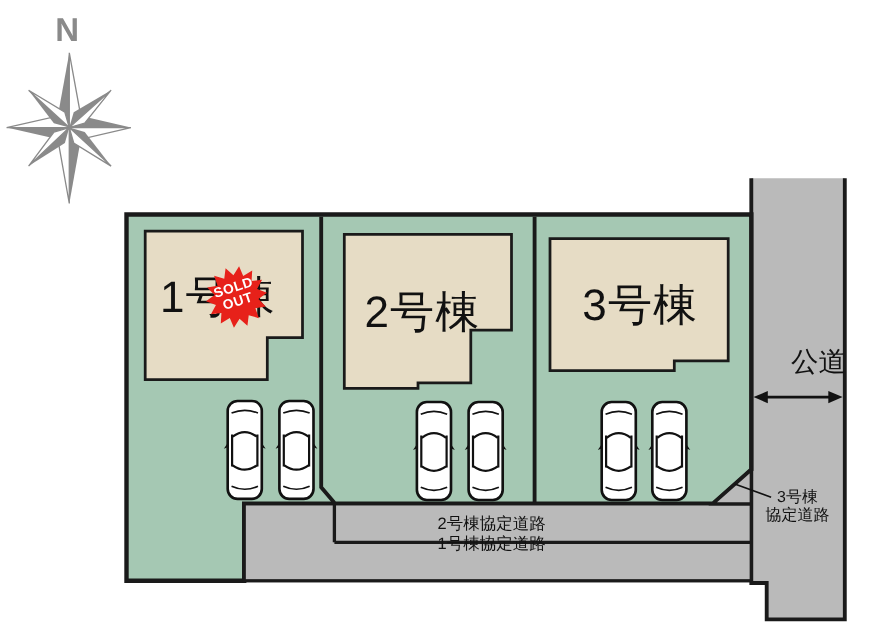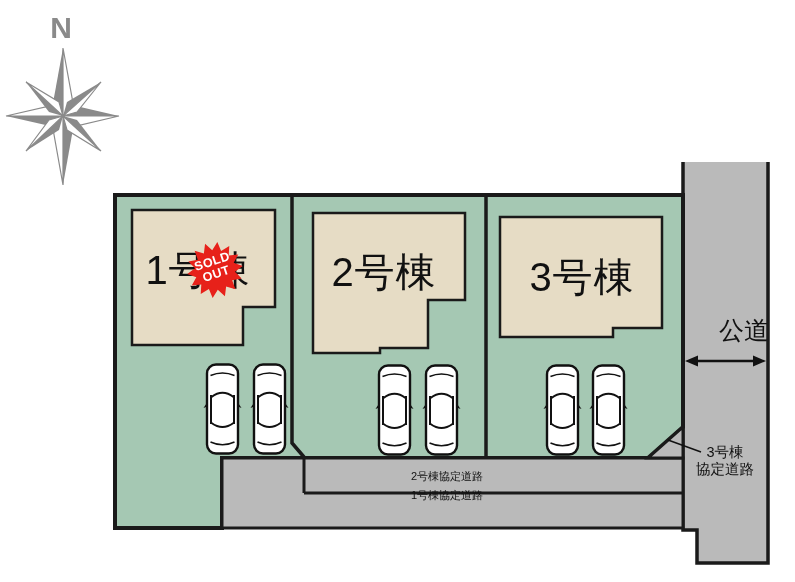--- a/index.html
+++ b/index.html
@@ -3,21 +3,21 @@
 <meta charset="utf-8">
 <style>
   html,body{margin:0;padding:0;background:#fff;}
   #stage{
     position:relative;width:795px;height:582px;background:#ffffff;overflow:hidden;
     font-family:"Liberation Sans","DejaVu Sans",sans-serif;
   }
   #plan-svg{position:absolute;left:0;top:0;}
   .abs{position:absolute;transform:translate(-50%,-50%);white-space:nowrap;}
   .bldg-label{font-size:40px;font-weight:500;color:#111;letter-spacing:1px;z-index:3;}
-  .strip-label{font-size:11px;color:#111;z-index:4;text-align:center;}
+  .strip-label{font-size:15px;color:#111;z-index:4;text-align:center;}
   .koudou-label{font-size:25px;color:#111;text-align:right;line-height:29px;z-index:4;padding-left:36px;}
   .r3-label{font-size:14.5px;color:#111;text-align:center;line-height:17px;z-index:4;}
   .n-label{font-size:30px;font-weight:bold;color:#8a8a8a;z-index:2;}
   #sold-badge{position:absolute;left:215px;top:270px;width:0;height:0;z-index:5;}
   #sold-badge svg{position:absolute;left:-37px;top:-37px;}
   #sold-badge .badge-text{
     position:absolute;left:-30px;top:-15px;width:60px;height:30px;
     transform:rotate(-18deg);color:#fff;font-weight:bold;font-size:12.5px;
     line-height:13px;text-align:center;letter-spacing:.5px;z-index:6;
   }
@@ -93,21 +93,21 @@
       <polygon points="685,361 698,355.5 698,366.5" fill="#111"></polygon>
       <polygon points="766,361 753,355.5 753,366.5" fill="#111"></polygon>
     </g>
 
     <line x1="668" y1="440" x2="701" y2="452" stroke="#111" stroke-width="1.5"></line>
   </svg>
 
   <div class="abs n-label" style="left:61px;top:28px;">N</div>
 
   <div class="abs bldg-label" style="left:198px;top:270px;">1号棟</div>
-  <div class="abs bldg-label" style="left:384px;top:272px;">2号棟</div>
+  <div class="abs bldg-label" style="left:384px;top:284px;">2号棟</div>
   <div class="abs bldg-label" style="left:582px;top:277px;">3号棟</div>
 
   <div class="abs strip-label" style="left:447px;top:476px;">2号棟協定道路</div>
   <div class="abs strip-label" style="left:447px;top:495px;">1号棟協定道路</div>
 
   <div class="abs koudou-label" style="left:726px;top:330px;">
     <div>公道</div>
   </div>
 
   <div class="abs r3-label" style="left:725px;top:461px;">

